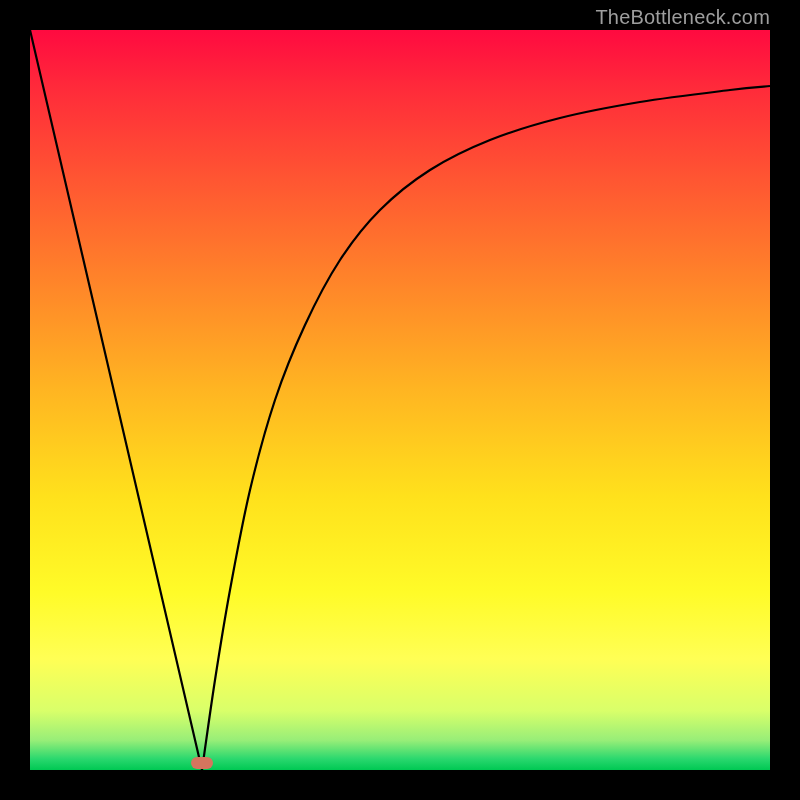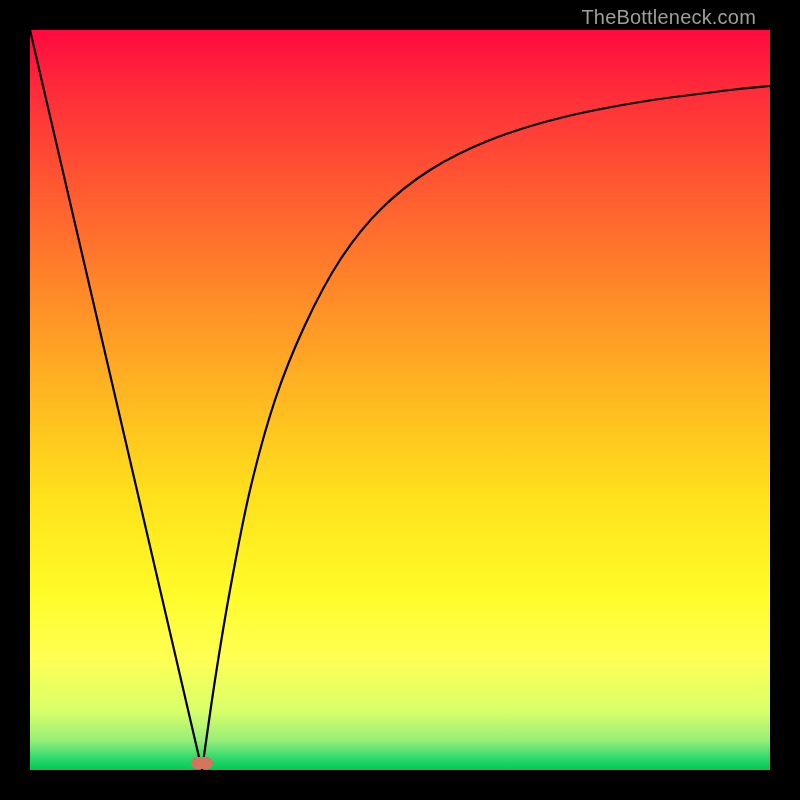--- a/index.html
+++ b/index.html
@@ -37,21 +37,21 @@
       #ffff55 85%,
       #d9ff6a 92%,
       #97ee78 96%,
       #2ad86e 98.5%,
       #00c853 100%
     );
   }
   .watermark {
     position: absolute;
     top: 6px;
-    right: 44px;
+    right: 30px;
     color: #9e9e9e;
     font-size: 20px;
     letter-spacing: 0.2px;
   }
   svg.curve {
     position: absolute;
     top: 0;
     left: 0;
     width: 740px;
     height: 740px;

